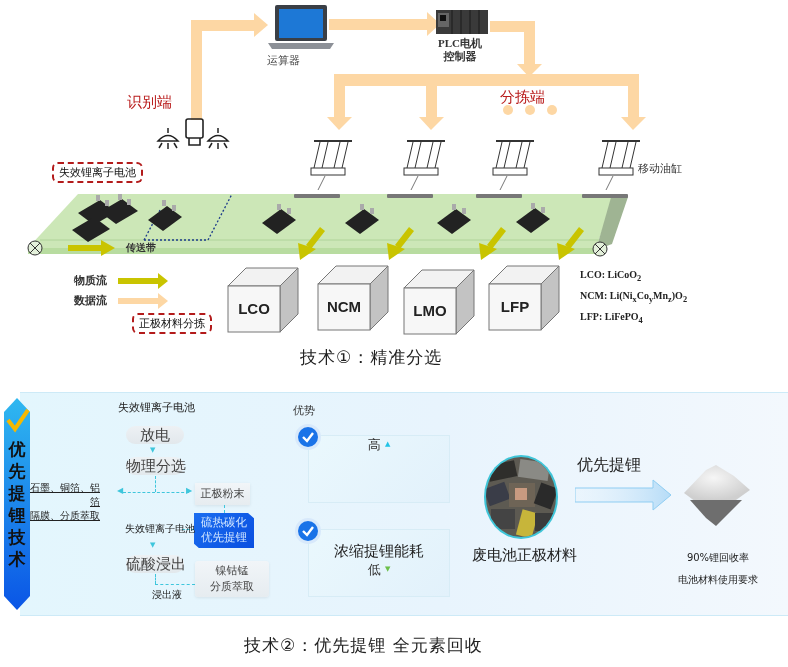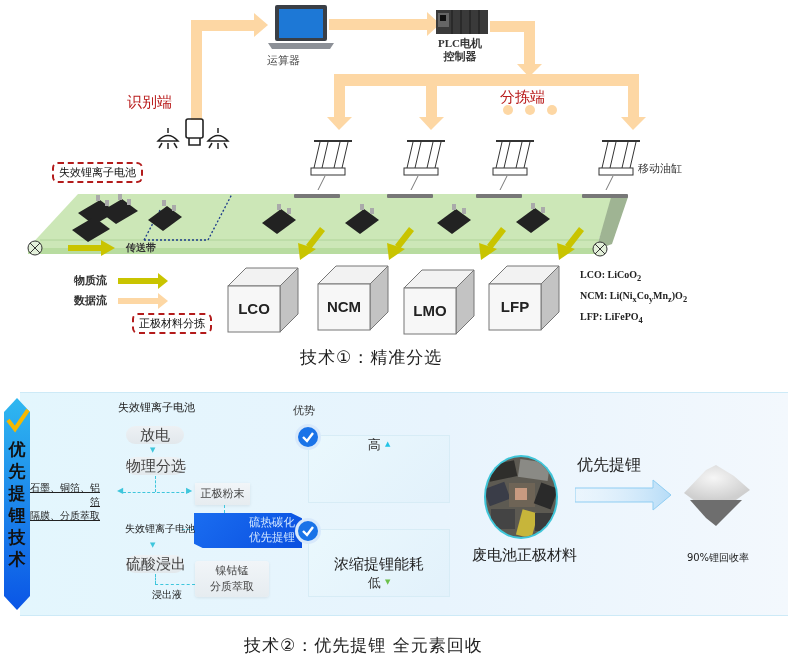--- a/index.html
+++ b/index.html
@@ -9,21 +9,21 @@
   .caption{font-size:17px;color:#222;letter-spacing:1px;white-space:nowrap;}
   .blue-label{color:#b91c1c;font-size:15px;font-family:"DejaVu Serif",serif;white-space:nowrap;}
   .red-box{border:2.5px dashed #b31b1b;border-radius:6px;font-size:11px;padding:1px 5px;background:#fff;white-space:nowrap;color:#111;}
   .cube-label{font-family:Liberation Sans, sans-serif;font-weight:bold;font-size:15px;color:#222;}
   .legend-line{font-family:"Liberation Serif",serif;font-weight:bold;font-size:10px;color:#222;white-space:nowrap;line-height:17px;}
   
   .panel{left:20px;top:392px;width:768px;height:222px;background:linear-gradient(90deg,#e3f6fd 0%,#e8f4fd 55%,#f3f8fd 100%);border-top:1px solid #cdeaf7;border-bottom:1px solid #cdeaf7;}
   .ribbon{left:4px;top:398px;width:26px;height:212px;}
   .pill{background:linear-gradient(180deg,#edf1f4,#e2e8ec);border-radius:10px;font-size:15px;color:#444;text-align:center;white-space:nowrap;}
   .sqbox{background:linear-gradient(180deg,#f1f5f8,#e6ecf0);font-size:11px;color:#444;text-align:center;box-shadow:0 1px 3px rgba(0,0,0,0.08);}
-  .hl{background:linear-gradient(135deg,#1a6df0,#0a4fe0);color:#cfe5ff;font-size:11.5px;text-align:center;line-height:15px;clip-path:polygon(0 0,90% 0,100% 15%,100% 100%,8% 100%,0 88%);padding-left:48px;}
+  .hl{background:linear-gradient(135deg,#1a6df0,#0a4fe0);color:#cfe5ff;font-size:11.5px;text-align:center;line-height:15px;clip-path:polygon(0 0,90% 0,100% 15%,100% 100%,8% 100%,0 88%);}
   .dash-h{border-top:1.5px dashed #3ec6dc;height:0;}
   .dash-v{border-left:1.5px dashed #3ec6dc;width:0;}
   .adv-card{background:linear-gradient(135deg,#eaf8fd,#e2f1fb);box-shadow:0 0 0 1px #d7ecf6;}
   .check{width:20px;height:20px;border-radius:50%;background:#1a73e8;box-shadow:0 0 0 3px #d8e9fb;}
 </style>
 </head>
 <body>
 
 <svg class="abs" style="left:0;top:0" width="788" height="345" viewBox="0 0 788 345">
 
@@ -314,21 +314,21 @@
     <span>高</span>
     <span style="font-size: 7px; vertical-align: 3px; color: rgb(34, 195, 230);" id="trend0">▲</span>
   </div>
 </div>
 <div class="abs check" style="left:298px;top:427px;">
   <svg width="20" height="20">
       <polyline points="5,10 9,14 15,6" fill="none" stroke="#fff" stroke-width="2.4"></polyline>
     </svg>
 </div>
 <div class="abs adv-card" style="left:309px;top:530px;width:140px;height:66px;">
-  <div style="text-align:center;margin-top:25px;font-size:15px;color:#222;">浓缩提锂能耗</div>
+  <div style="text-align:center;margin-top:12px;font-size:15px;color:#222;">浓缩提锂能耗</div>
   <div style="text-align:center;font-size:13px;color:#333;">
     <span>低</span>
     <span style="font-size: 7px; vertical-align: 3px; color: rgb(108, 192, 74);" id="trend1">▼</span>
   </div>
 </div>
 <div class="abs check" style="left:298px;top:521px;">
   <svg width="20" height="20">
       <polyline points="5,10 9,14 15,6" fill="none" stroke="#fff" stroke-width="2.4"></polyline>
     </svg>
 </div>
@@ -371,15 +371,16 @@
       <radialGradient id="pw" cx="0.45" cy="0.35" r="0.6">
         <stop offset="0" stop-color="#f6f6f6"></stop>
         <stop offset="1" stop-color="#cfcfcf"></stop>
       </radialGradient>
     </defs>
   <polygon points="8,33 30,10 40,5 58,16 74,30 60,40 20,42" fill="url(#pw)"></polygon>
   <polygon points="14,40 66,40 48,58 40,66 30,58" fill="#6e6e6e"></polygon>
 </svg>
 <div class="abs" style="left:663px;top:547px;width:110px;text-align:center;font-size:10px;color:#222;line-height:22px;">
   <div>90%锂回收率</div>
+  <div>电池材料使用要求</div>
 </div>
 
 <div class="abs caption" style="left:244px;top:634px;">技术②：优先提锂 全元素回收</div>
 
 </body></html>

